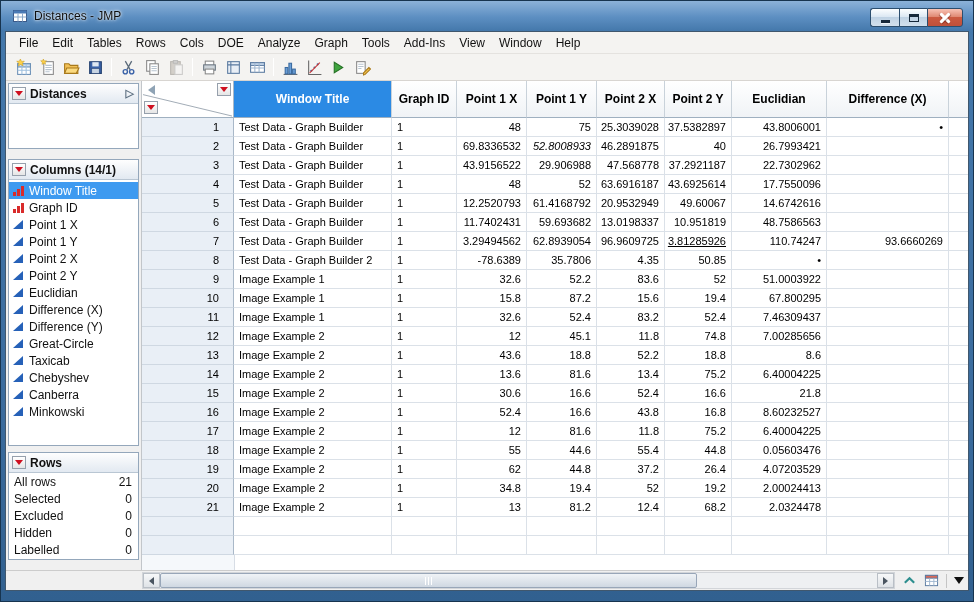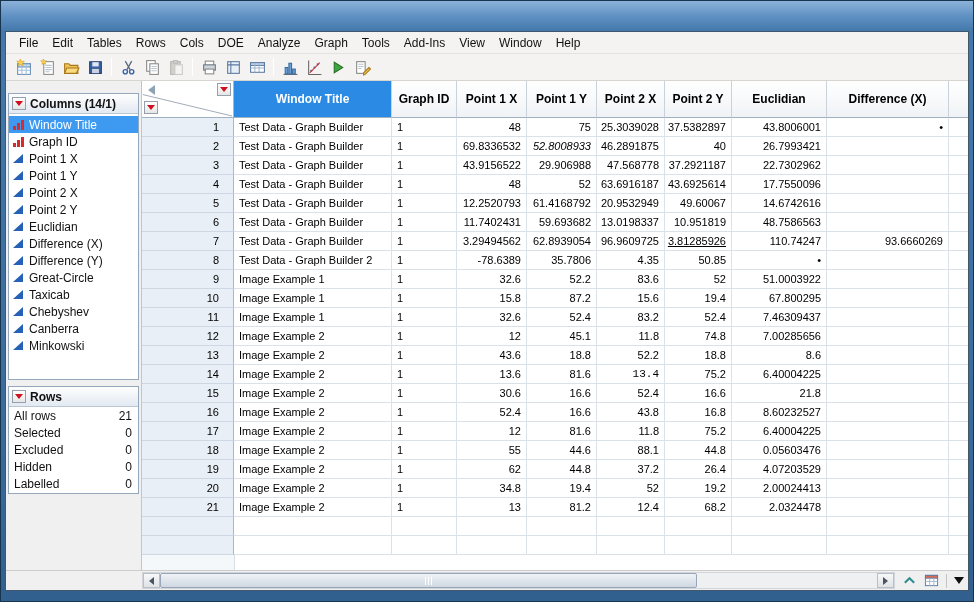--- a/index.html
+++ b/index.html
@@ -87,20 +87,42 @@
 .status-icons{flex:1;display:flex;align-items:center;gap:7px;padding-left:7px}
 .st-icon{display:flex;align-items:center;justify-content:center}
 .st-icon svg{width:15px;height:15px;display:block}
 .st-sep{width:1px;height:14px;background:#c4c4c4}
 .st-caret{width:0;height:0;border-left:5px solid transparent;border-right:5px solid transparent;border-top:7px solid #101010;margin-right:4px}
 </style>
 </head>
 <body>
 
 <div class="window">
+  <div class="titlebar">
+    <span class="title-icon">
+        <svg viewBox="0 0 16 16">
+          <rect x="1.5" y="2.5" width="13" height="11" fill="#fff" stroke="#3a5a8a"></rect>
+          <rect x="1.5" y="2.5" width="13" height="3" fill="#4a7ab5"></rect>
+          <path d="M1.5 9h13M6 5.5v8M10.5 5.5v8" stroke="#8aa8c8" fill="none"></path>
+        </svg>
+      </span>
+    <span class="title-text">Distances - JMP</span>
+    <div class="win-controls">
+        <div class="win-btn minimize">
+          <i class="g-min"></i>
+        </div>
+        <div class="win-btn maximize">
+          <i class="g-max"></i>
+        </div>
+        <div class="win-btn close">
+          <i class="g-close-a"></i>
+          <i class="g-close-b"></i>
+        </div>
+      </div>
+  </div>
 
   <div class="app">
     <div class="menubar">
         <span class="menu-item">File</span>
         <span class="menu-item">Edit</span>
         <span class="menu-item">Tables</span>
         <span class="menu-item">Rows</span>
         <span class="menu-item">Cols</span>
         <span class="menu-item">DOE</span>
         <span class="menu-item">Analyze</span>
@@ -211,20 +233,30 @@
             <rect x="2.5" y="2.5" width="8" height="11" fill="#fff" stroke="#888"></rect>
             <path d="M4 5h5M4 7h5M4 9h3" stroke="#b8c4d0" fill="none"></path>
             <path d="M9 13l5-5 1.5 1.5-5 5L9 15z" fill="#f2c14e" stroke="#a8791b"></path>
           </svg>
         </span>
       </div>
 
     <div class="content">
       <div class="sidebar">
 
+        <div class="panel table-panel">
+          <div class="panel-header">
+            <span class="red-tri">
+                <i></i>
+              </span>
+            <span class="panel-title">Distances</span>
+            <span class="expand-arrow">▷</span>
+          </div>
+          <div class="panel-body"></div>
+        </div>
 
         <div class="panel columns-panel">
           <div class="panel-header">
             <span class="red-tri">
                 <i></i>
               </span>
             <span class="panel-title">Columns (14/1)</span>
           </div>
           <div class="columns-list">
               <div class="col-item selected">
@@ -506,21 +538,21 @@
               <div class="cell right" style="width: 95px;">8.6</div>
               <div class="cell right" style="width: 122px;"></div>
               <div class="cell right" style="width: 70px;"></div>
             </div>
             <div class="grid-row">
               <div class="row-num">14</div>
               <div class="cell left" style="width: 158px;">Image Example 2</div>
               <div class="cell left" style="width: 65px;">1</div>
               <div class="cell right" style="width: 70px;">13.6</div>
               <div class="cell right" style="width: 70px;">81.6</div>
-              <div class="cell right" style="width: 68px; font-family: Liberation Mono, monospace;">13.4</div>
+              <div class="cell right" style="width: 68px;">13.4</div>
               <div class="cell right" style="width: 67px;">75.2</div>
               <div class="cell right" style="width: 95px;">6.40004225</div>
               <div class="cell right" style="width: 122px;"></div>
               <div class="cell right" style="width: 70px;"></div>
             </div>
             <div class="grid-row">
               <div class="row-num">15</div>
               <div class="cell left" style="width: 158px;">Image Example 2</div>
               <div class="cell left" style="width: 65px;">1</div>
               <div class="cell right" style="width: 70px;">30.6</div>
@@ -554,21 +586,21 @@
               <div class="cell right" style="width: 95px;">6.40004225</div>
               <div class="cell right" style="width: 122px;"></div>
               <div class="cell right" style="width: 70px;"></div>
             </div>
             <div class="grid-row">
               <div class="row-num">18</div>
               <div class="cell left" style="width: 158px;">Image Example 2</div>
               <div class="cell left" style="width: 65px;">1</div>
               <div class="cell right" style="width: 70px;">55</div>
               <div class="cell right" style="width: 70px;">44.6</div>
-              <div class="cell right" style="width: 68px;">88.1</div>
+              <div class="cell right" style="width: 68px;">55.4</div>
               <div class="cell right" style="width: 67px;">44.8</div>
               <div class="cell right" style="width: 95px;">0.05603476</div>
               <div class="cell right" style="width: 122px;"></div>
               <div class="cell right" style="width: 70px;"></div>
             </div>
             <div class="grid-row">
               <div class="row-num">19</div>
               <div class="cell left" style="width: 158px;">Image Example 2</div>
               <div class="cell left" style="width: 65px;">1</div>
               <div class="cell right" style="width: 70px;">62</div>

